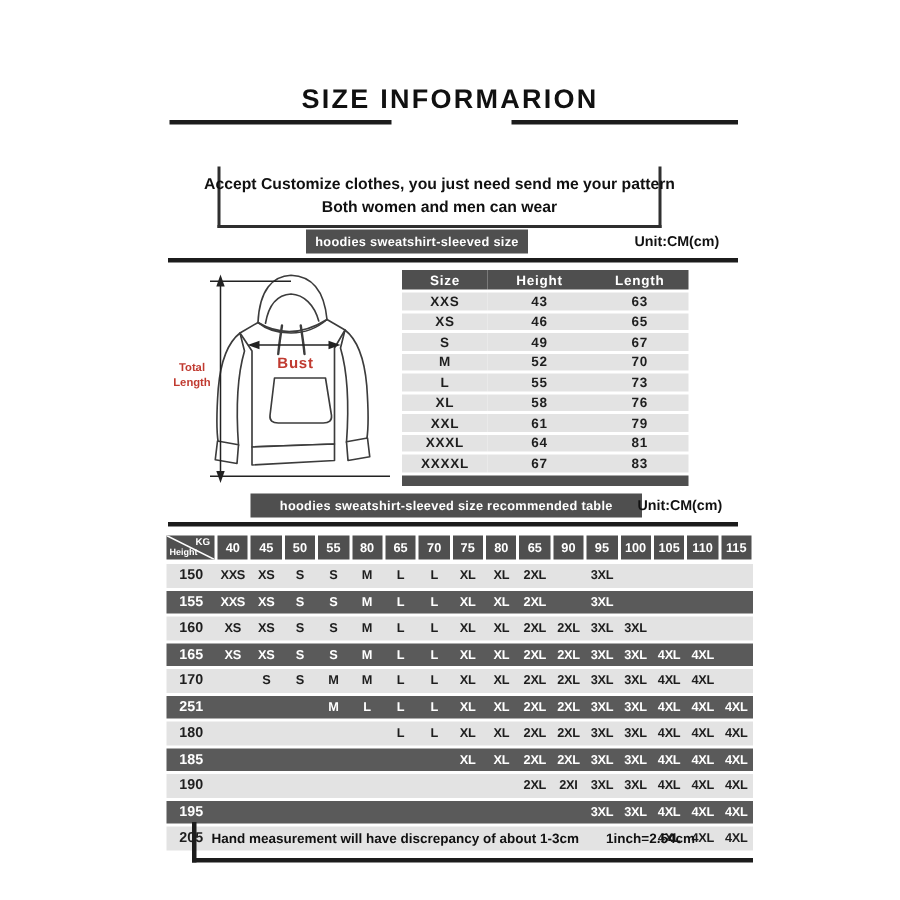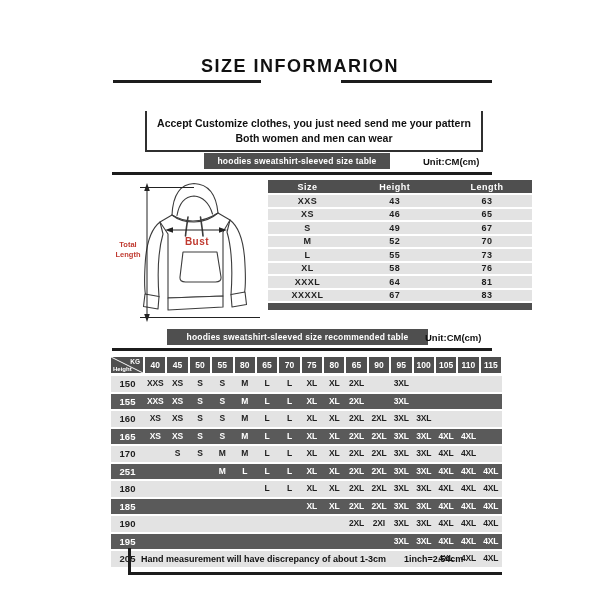--- a/index.html
+++ b/index.html
@@ -23,47 +23,47 @@
   .page-title{
     top:56px;left:0;width:600px;text-align:center;
     font-size:18px;font-weight:bold;letter-spacing:1.5px;color:#111;
   }
   .rule{height:3px;background:var(--line-dark);top:80px;}
   .rule.left{left:113px;width:148px;}
   .rule.right{left:341px;width:151px;}
 
   
   .notice{
-    left:145px;top:111px;width:338px;height:41px;
+    left:145px;top:111px;width:296px;height:41px;
     border:2px solid #2f2f2f;border-top:none;
     display:flex;flex-direction:column;align-items:center;justify-content:center;
     font-weight:bold;font-size:10.5px;line-height:15px;white-space:nowrap;color:#111;
   }
 
   
   .section-bar{
     background:var(--bar-dark);color:#fff;font-weight:bold;font-size:8.5px;
     text-align:center;height:16px;line-height:16px;letter-spacing:.2px;
   }
-  .bar1{left:204px;top:153px;width:186px;}
+  .bar1{left:204px;top:153px;width:148px;}
   .bar2{left:167px;top:329px;width:261px;}
   .unit{font-size:9.5px;font-weight:bold;color:#111;}
   .unit1{left:423px;top:156px;}
   .unit2{left:425px;top:332px;}
   .thick{height:3px;background:var(--line-dark);left:112px;width:380px;}
   .thick1{top:172px;}
   .thick2{top:348px;}
 
   
   .hoodie{left:110px;top:179px;width:158px;height:147px;}
   .red-label{fill:var(--accent-red);font-weight:bold;font-size:7.5px;font-family:"Liberation Sans","DejaVu Sans",sans-serif;}
   .red-label-big{fill:var(--accent-red);font-weight:bold;font-size:10px;letter-spacing:.5px;font-family:"Liberation Sans","DejaVu Sans",sans-serif;}
 
   
-  .size-table-wrap{left:268px;top:178px;width:264px;}
+  .size-table-wrap{left:268px;top:178px;width:191px;}
   table.size-table{width:100%;border-collapse:separate;border-spacing:0 2px;table-layout:fixed;}
   table.size-table col.c1{width:30%;} table.size-table col.c2{width:36%;} table.size-table col.c3{width:34%;}
   table.size-table th{
     background:var(--bar-dark);color:#fff;font-size:9px;font-weight:bold;
     height:13px;padding:0;letter-spacing:.5px;
   }
   table.size-table td{
     background:var(--row-light);color:var(--ink);font-size:9px;font-weight:bold;
     height:11.5px;text-align:center;padding:0;letter-spacing:.5px;
   }
@@ -186,20 +186,25 @@
         </tr>
         <tr>
           <td>L</td>
           <td>55</td>
           <td>73</td>
         </tr>
         <tr>
           <td>XL</td>
           <td>58</td>
           <td>76</td>
+        </tr>
+        <tr>
+          <td>XXL</td>
+          <td>61</td>
+          <td>79</td>
         </tr>
         <tr>
           <td>XXXL</td>
           <td>64</td>
           <td>81</td>
         </tr>
         <tr>
           <td>XXXXL</td>
           <td>67</td>
           <td>83</td>

